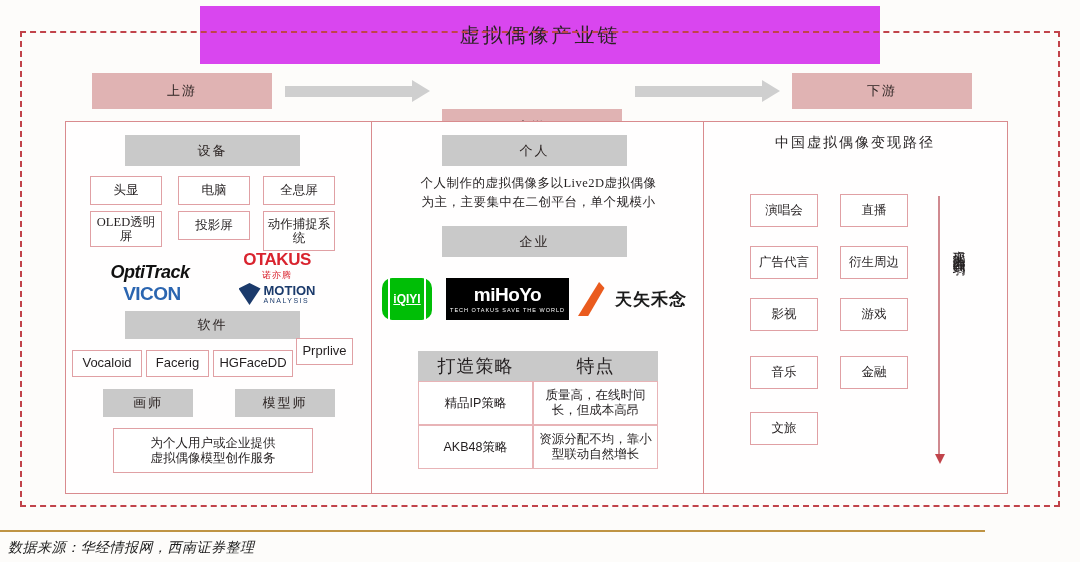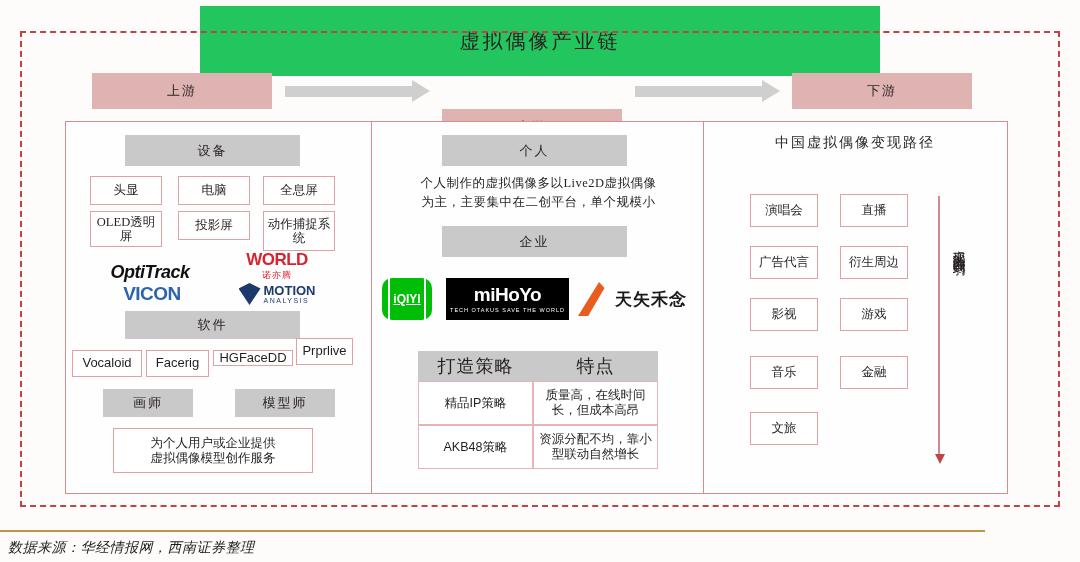--- a/index.html
+++ b/index.html
@@ -11,22 +11,22 @@
   .stage{position:absolute;}
 
   
   #outer-frame{
     left:20px;top:31px;width:1040px;height:476px;
     border:2px dashed #c1434a;box-sizing:border-box;
   }
 
   
   #title-banner{
-    left:200px;top:6px;width:680px;height:70px;
-    background:#22c55e;display:flex;align-items:center;justify-content:center;
+    left:200px;top:6px;width:680px;height:58px;
+    background:#d946ef;display:flex;align-items:center;justify-content:center;
     font-size:20px;letter-spacing:3px;color:#2b2322;
   }
 
   
   .stage-box{
     height:36px;background:#e0b3b3;display:flex;align-items:center;
     justify-content:center;font-size:13px;letter-spacing:2px;color:#2b2322;
   }
   #stage-up{left:92px;top:73px;width:180px;}
   #stage-mid{left:442px;top:73px;width:180px;margin-top:36px;}
@@ -99,21 +99,21 @@
     font-family:"Liberation Sans","DejaVu Sans",sans-serif;font-size:13px;color:#1b3a6b;
   }
   #logo-motion .mt i{
     font-family:"Liberation Sans","DejaVu Sans",sans-serif;font-size:7px;
     font-style:normal;letter-spacing:1.5px;color:#1b3a6b;
   }
 
   #soft-head{left:125px;top:311px;width:175px;height:28px;}
   #s-vocaloid{left:72px;top:350px;width:70px;height:27px;}
   #s-facerig{left:146px;top:350px;width:63px;height:27px;}
-  #s-hgface{left:213px;top:350px;width:80px;height:16px;}
+  #s-hgface{left:213px;top:350px;width:80px;height:27px;}
   #s-prprlive{left:296px;top:338px;width:57px;height:27px;}
   #g-huashi{left:103px;top:389px;width:90px;height:28px;}
   #g-moxing{left:235px;top:389px;width:100px;height:28px;}
   #service-box{left:113px;top:428px;width:200px;height:45px;flex-direction:column;}
 
   
   #person-head{left:442px;top:135px;width:185px;height:31px;}
   #person-desc{left:396px;top:174px;width:285px;}
   #ent-head{left:442px;top:226px;width:185px;height:31px;}
 
@@ -223,21 +223,21 @@
 <div class="stage pink-box" id="b-oled">
   <span>OLED透明屏</span>
 </div>
 <div class="stage pink-box" id="b-tou2">投影屏</div>
 <div class="stage pink-box" id="b-dong">动作捕捉系统</div>
 
 <div class="logo-cell" id="logo-optitrack">
   <span>OptiTrack</span>
 </div>
 <div class="logo-cell" id="logo-noitom">
-  <span class="main">WORLD</span>
+  <span class="main">OTAKUS</span>
   <span class="sub">诺亦腾</span>
 </div>
 <div class="logo-cell" id="logo-vicon">
   <span>VICON</span>
 </div>
 <div class="logo-cell" id="logo-motion">
   <div class="mk"></div>
   <div class="mt">
     <b>MOTION</b>
     <i>ANALYSIS</i>

